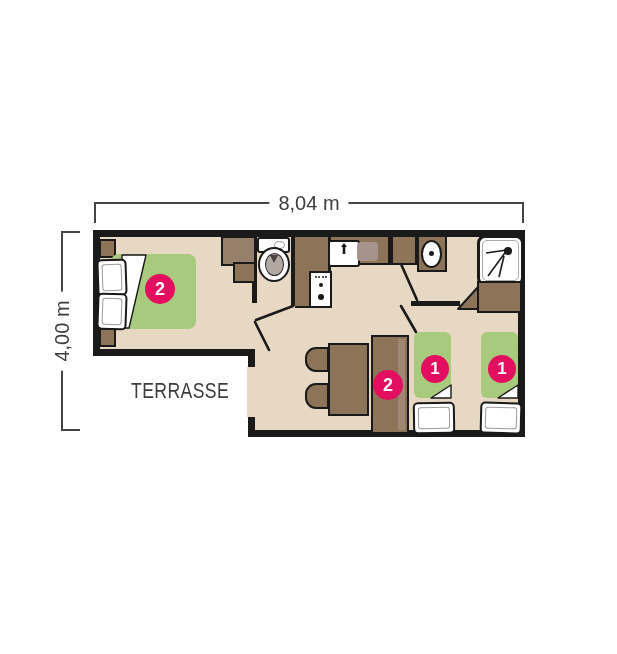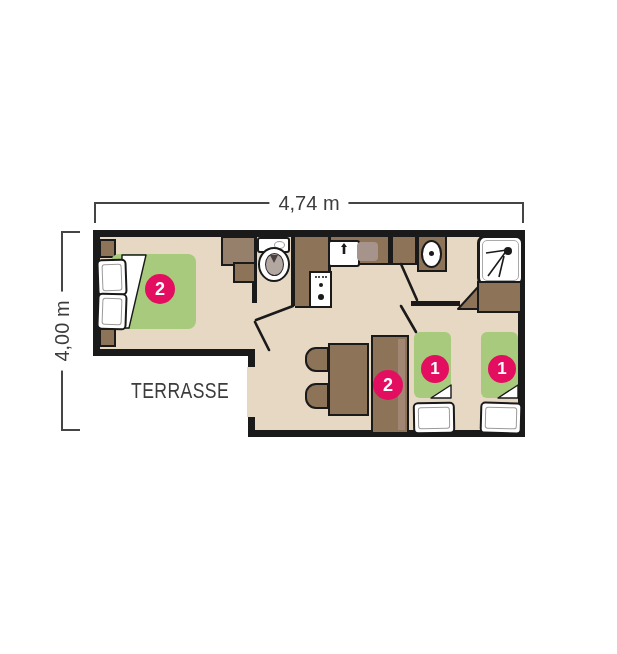--- a/index.html
+++ b/index.html
@@ -36,21 +36,21 @@
 </style>
 </head>
 <body>
 
 <div class="plan">
 
   <div>
     <div class="dimline-h" style="left:94px;top:202px;width:430px;"></div>
     <div class="dimtick" style="left:94px;top:203px;width:2px;height:20px;"></div>
     <div class="dimtick" style="left:522px;top:203px;width:2px;height:20px;"></div>
-    <div class="dimlabel" style="left:309px;top:192px;transform:translateX(-50%);">4,74 m</div>
+    <div class="dimlabel" style="left:309px;top:192px;transform:translateX(-50%);">8,04 m</div>
   </div>
 
   <div>
     <div class="dimline-v" style="left:61px;top:231px;height:200px;"></div>
     <div class="dimtick" style="left:62px;top:231px;width:18px;height:2px;"></div>
     <div class="dimtick" style="left:62px;top:429px;width:18px;height:2px;"></div>
     <div class="dimlabel" style="left:62px;top:331px;transform:translate(-50%,-50%) rotate(-90deg);">4,00 m</div>
   </div>
 
   <div class="footprint"></div>

